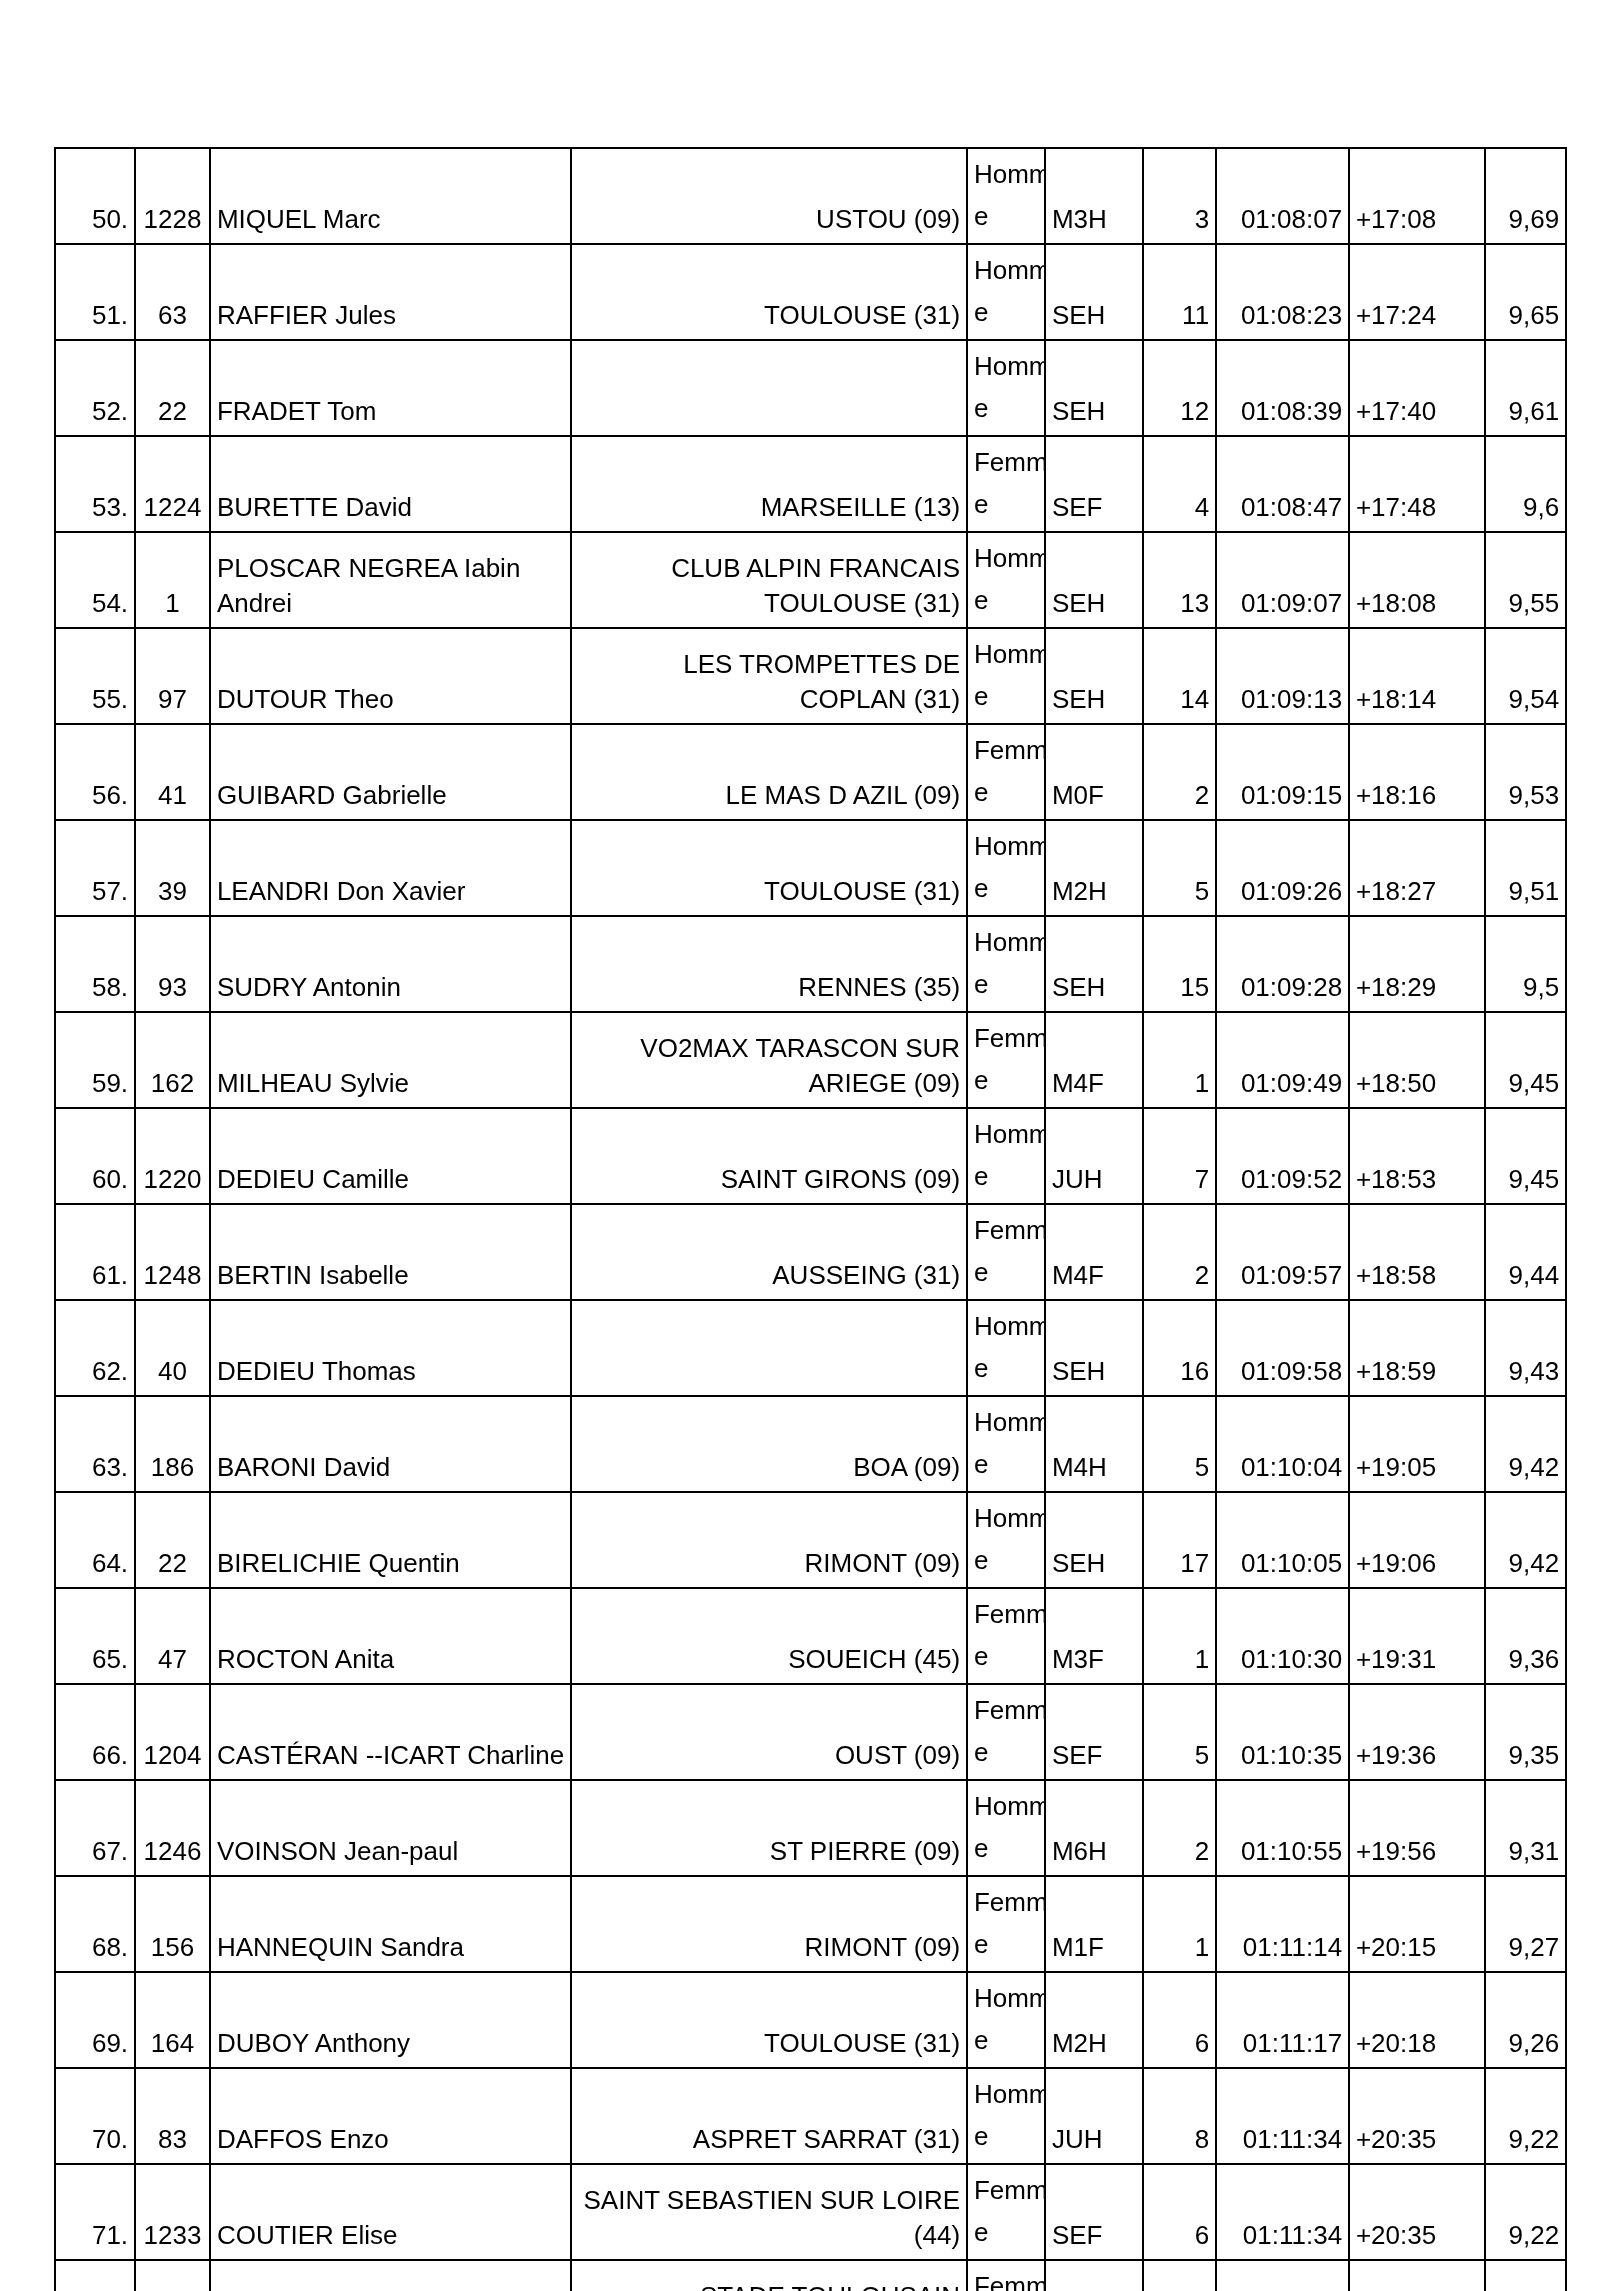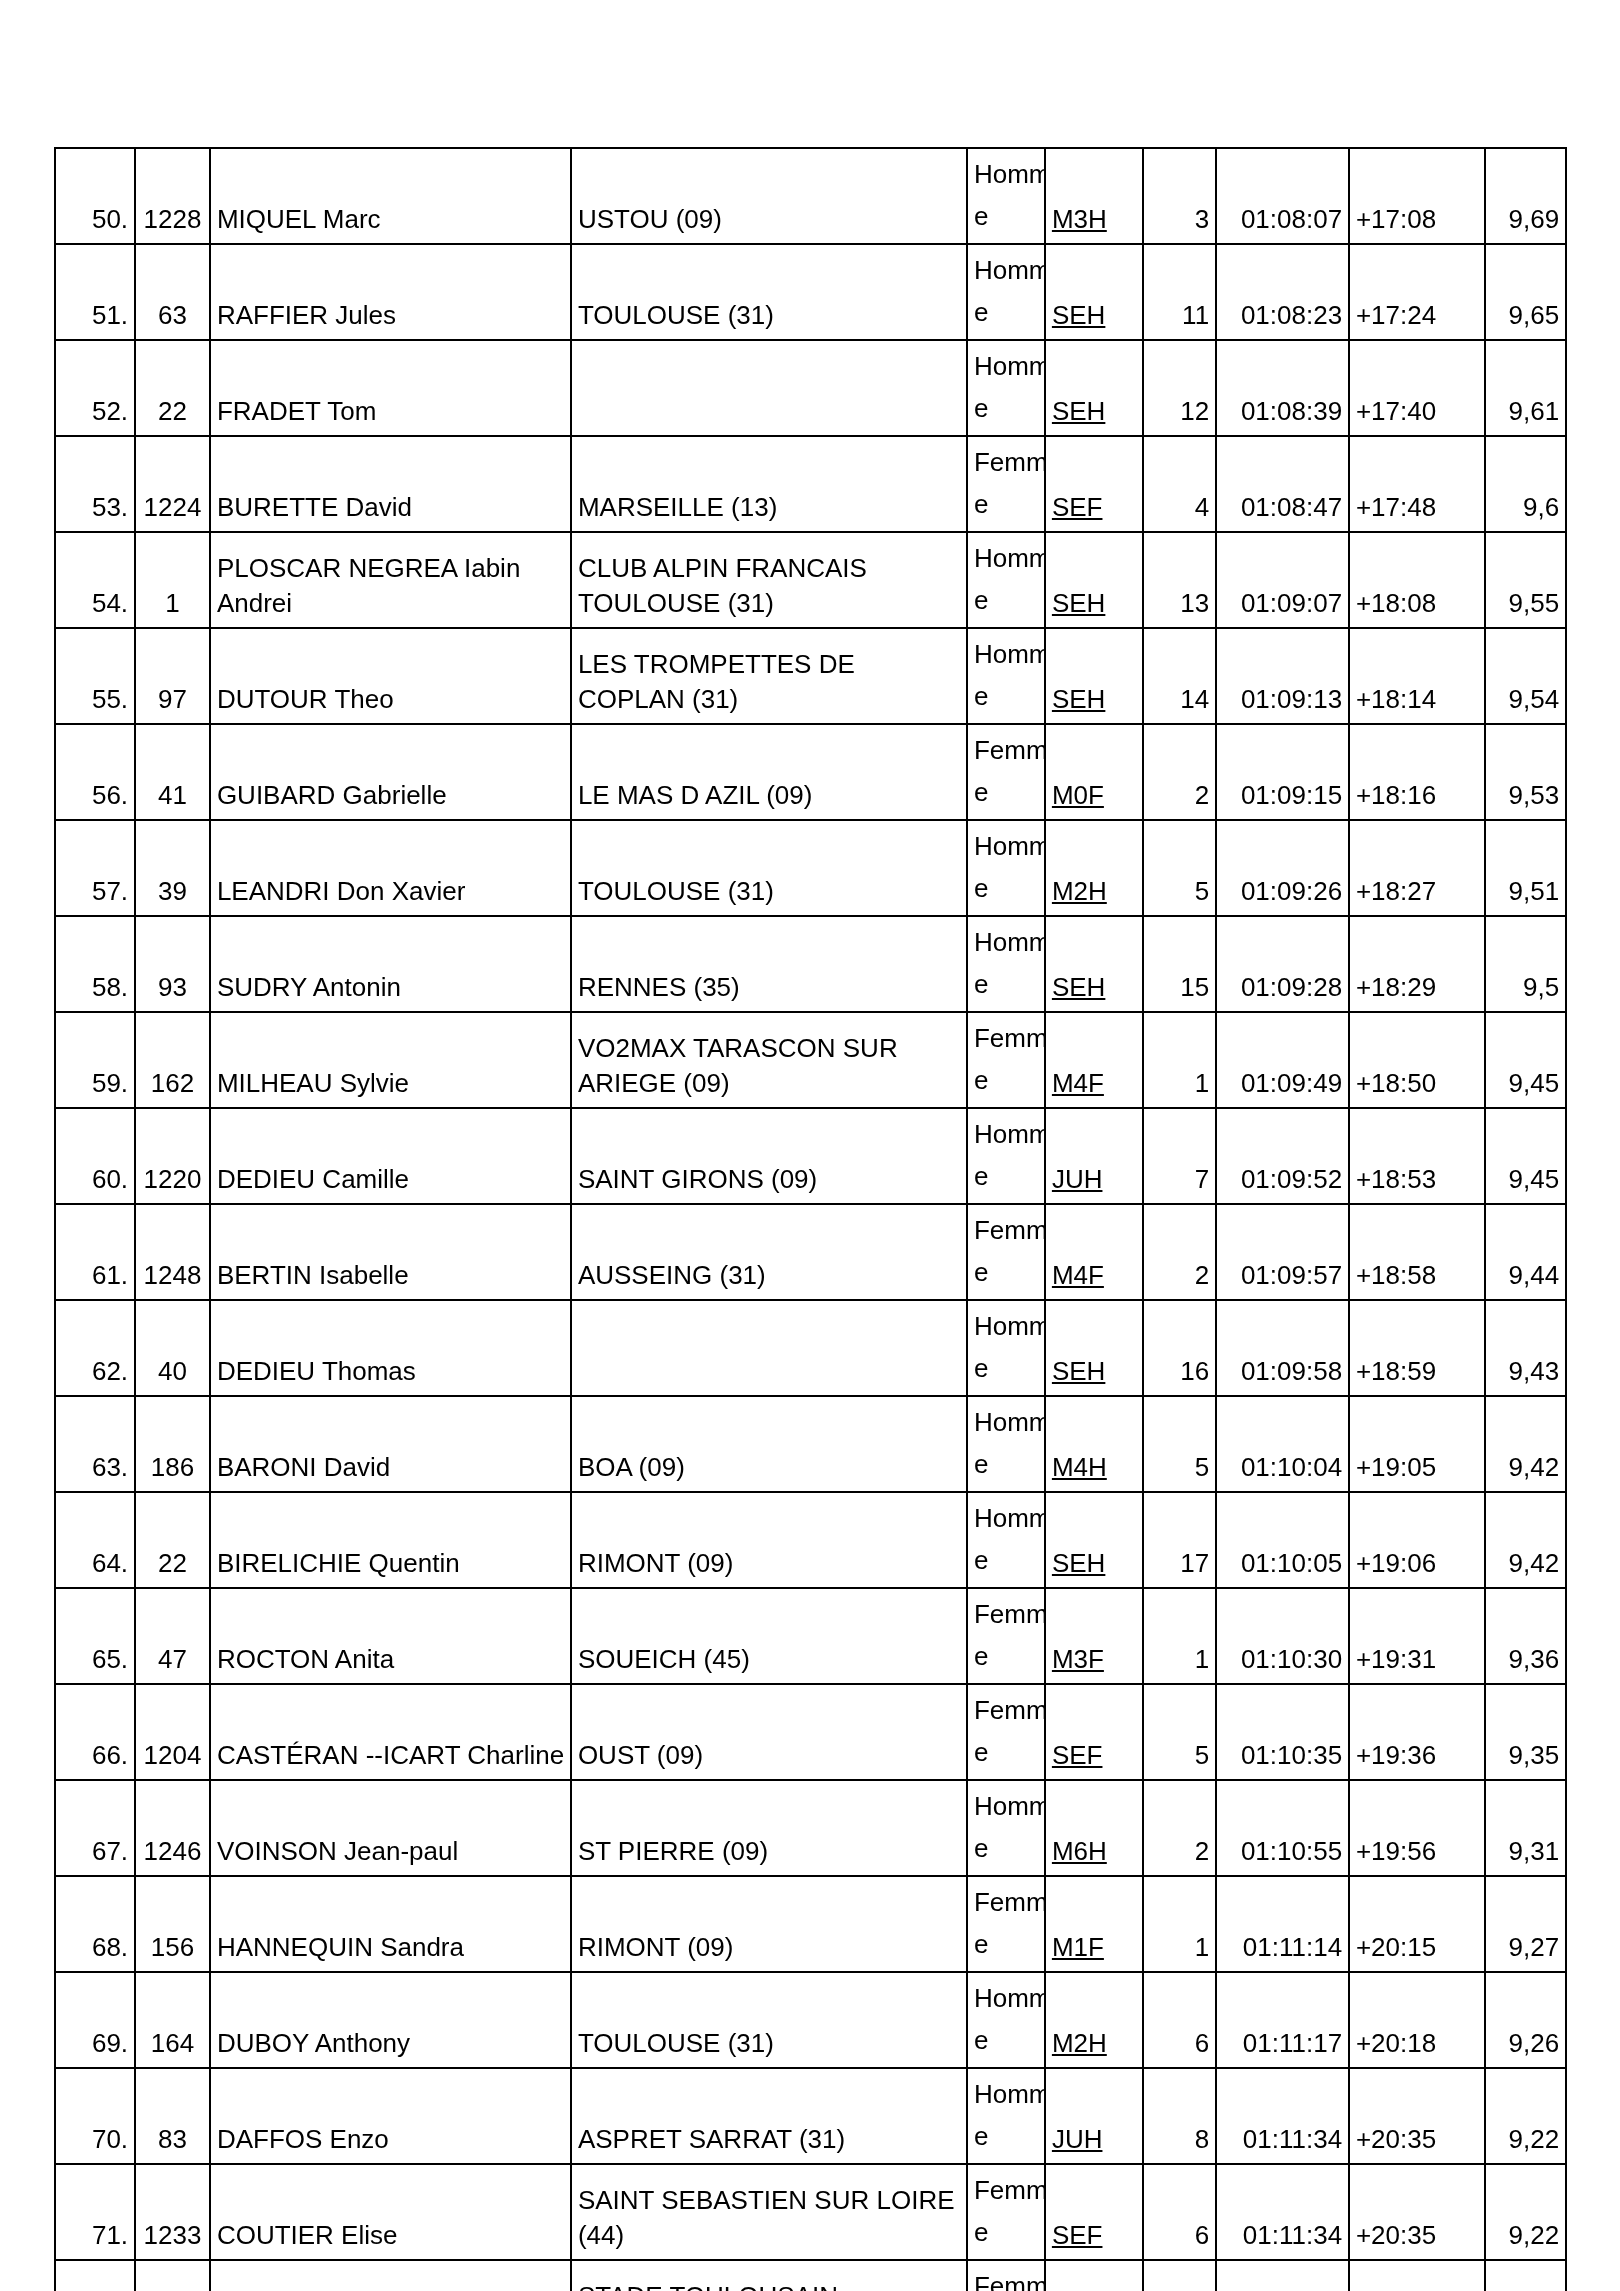--- a/index.html
+++ b/index.html
@@ -47,23 +47,23 @@
     padding: 3.9px 5.9px 5.9px 5.9px;
     vertical-align: bottom;
     height: 73px;
     overflow: hidden;
     word-wrap: break-word;
   }
 
   td.rank   { text-align: right;  }
   td.bib    { text-align: center; }
   td.name   { text-align: left;  }
-  td.club   { text-align: left; border-radius: 10px;  }
+  td.club   { text-align: right; border-radius: 10px;  }
   td.gender { text-align: left; vertical-align: top; padding-top: 2px; line-height: 1.62; }
-  td.cat    { text-align: left; text-decoration: underline;  }
+  td.cat    { text-align: left;  }
   td.crank  { text-align: right; }
   td.time   { text-align: right; margin-left: 29px;  }
   td.gap    { text-align: left;  }
   td.speed  { text-align: right; }
 
   
   td.gender span.g-wrap {
     display: block;
     width: 3.2em;
     word-break: break-all;

